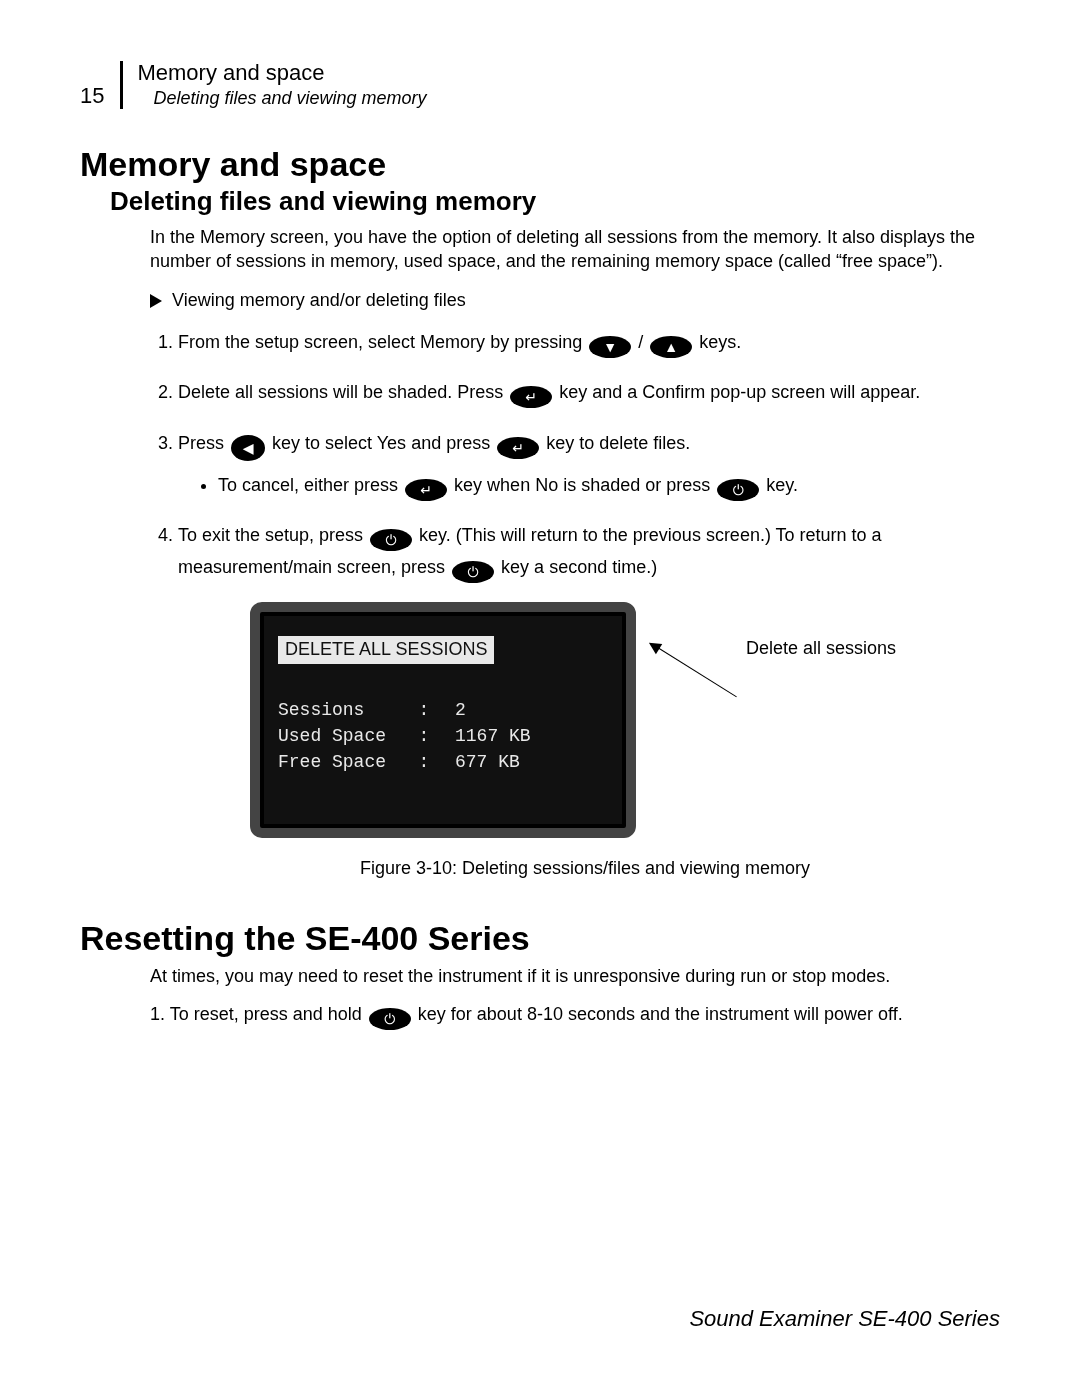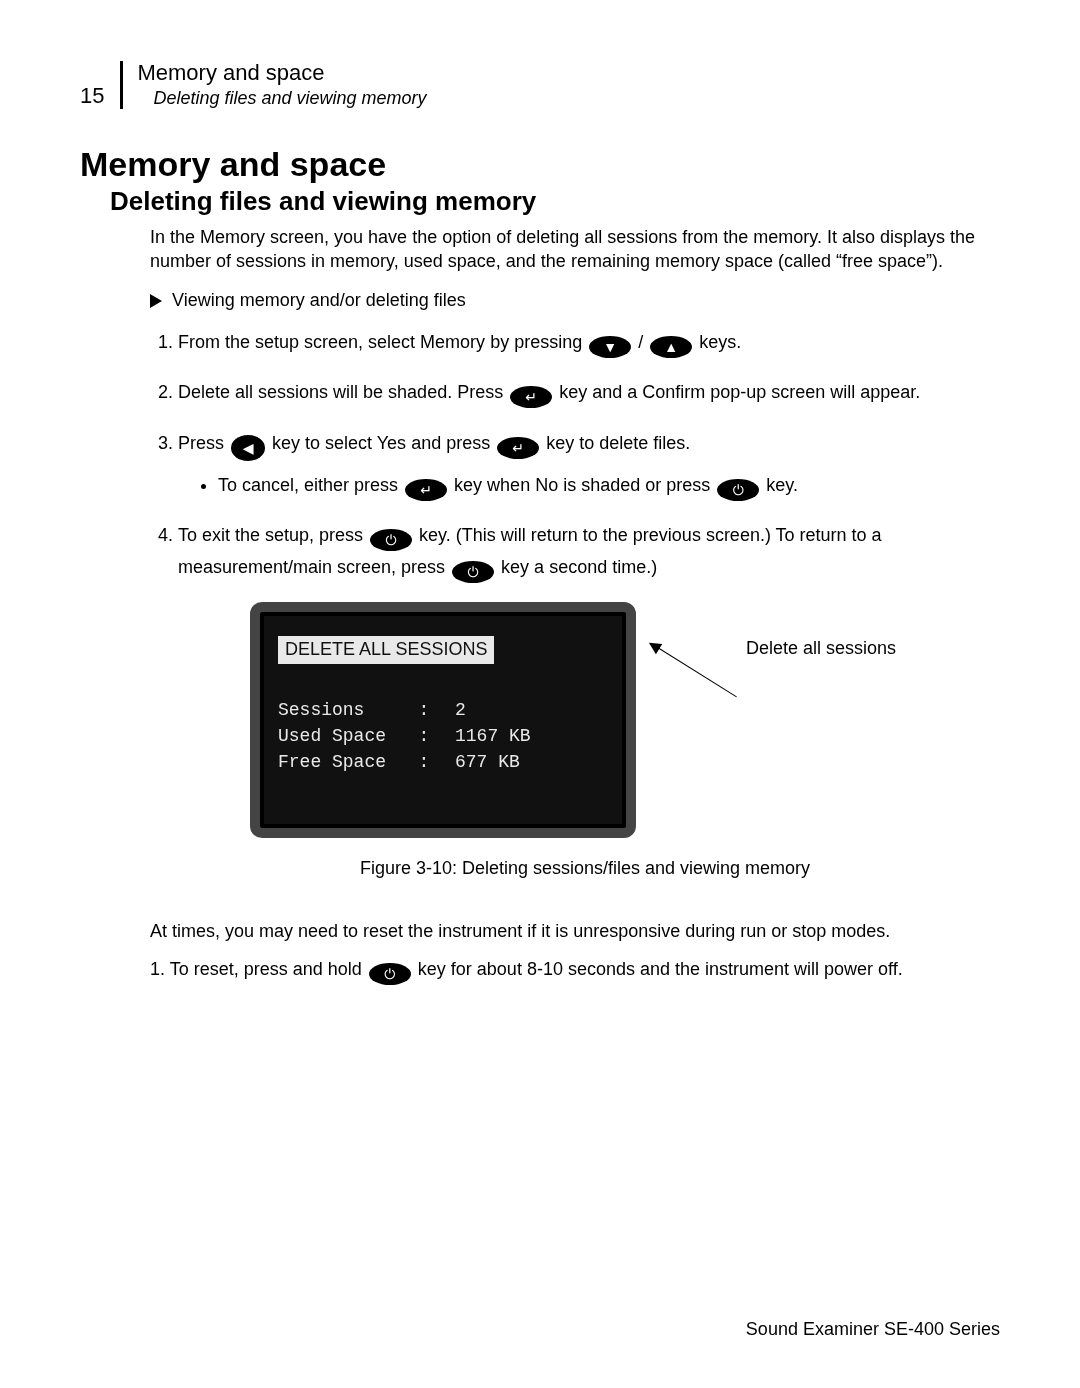--- a/index.html
+++ b/index.html
@@ -140,23 +140,24 @@
     border-right: 12px solid #000;
     transform: rotate(32deg);
   }
   .fig-caption {
     text-align: center;
     margin: 20px 0 40px 20px;
     font-size: 18px;
   }
   .footer {
     position: absolute;
-    bottom: 48px;
+    bottom: 56px;
     right: 80px;
-    font-size: 18px;
+    font-style: italic;
+    font-size: 22px;
   }
 </style>
 </head>
 <body>
 
 <div class="page">
 
   <div class="header-row">
     <div class="page-num">15</div>
     <div class="vrule"></div>
@@ -242,20 +243,21 @@
           <div class="arrow-line"></div>
           <div class="arrow-head"></div>
         </div>
         <span>Delete all sessions</span>
       </div>
     </div>
 
     <div class="fig-caption">Figure 3-10:  Deleting sessions/files and viewing memory</div>
   </div>
 
+  <h1 class="section">Resetting the SE-400 Series</h1>
   <div class="body-indent">
     <p class="para">At times, you may need to reset the instrument if it is unresponsive during run or stop modes.</p>
     <p class="para">
       <span>1. To reset, press and hold </span><span class="key">
           <span class="glyph">⏻</span>
         </span><span> key for about 8-10 seconds and the instrument will power off.</span>
     </p>
   </div>
 
   <div class="footer">Sound Examiner SE-400 Series</div>

